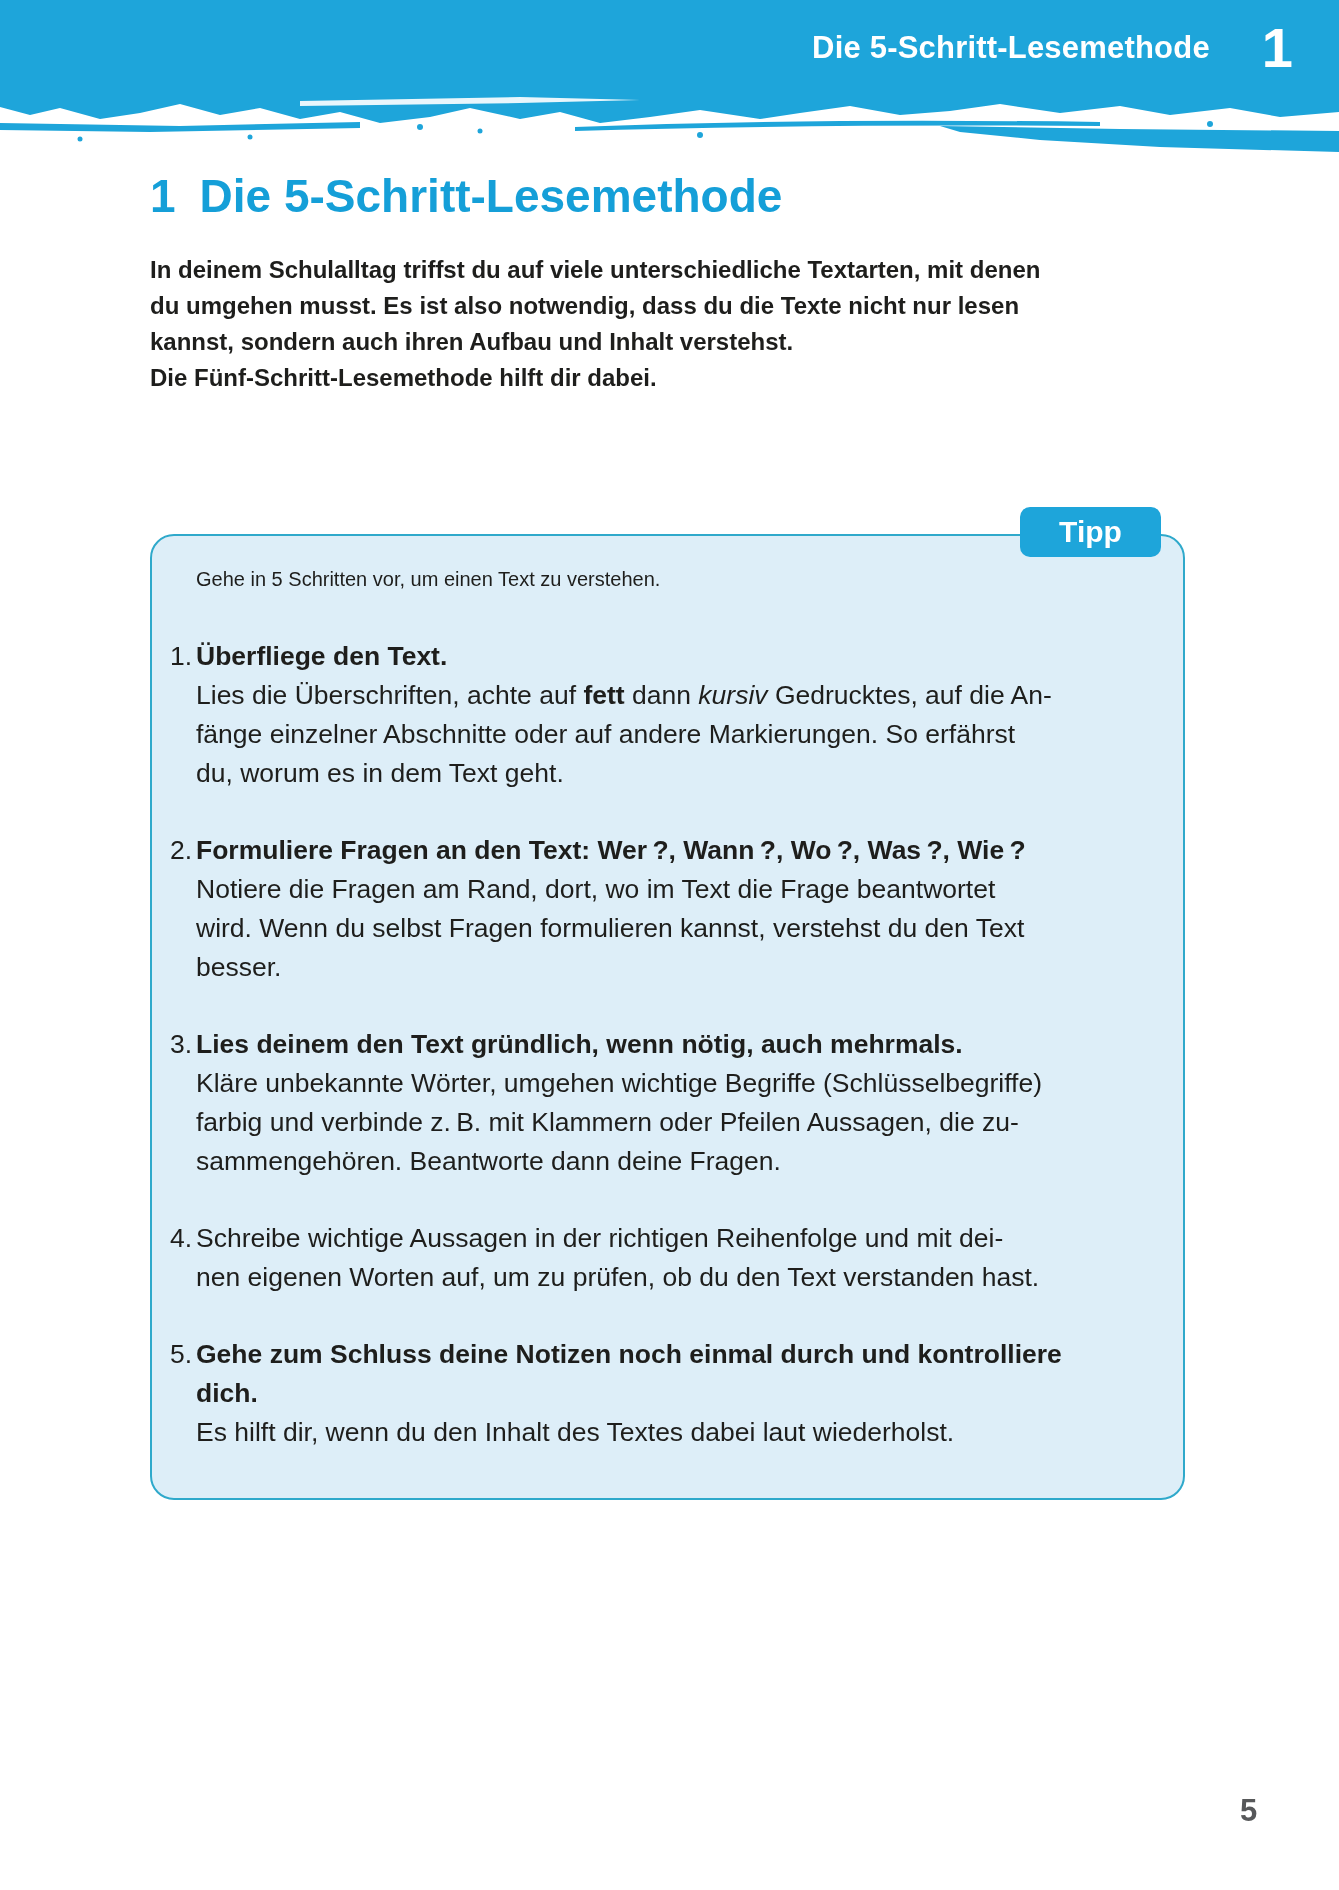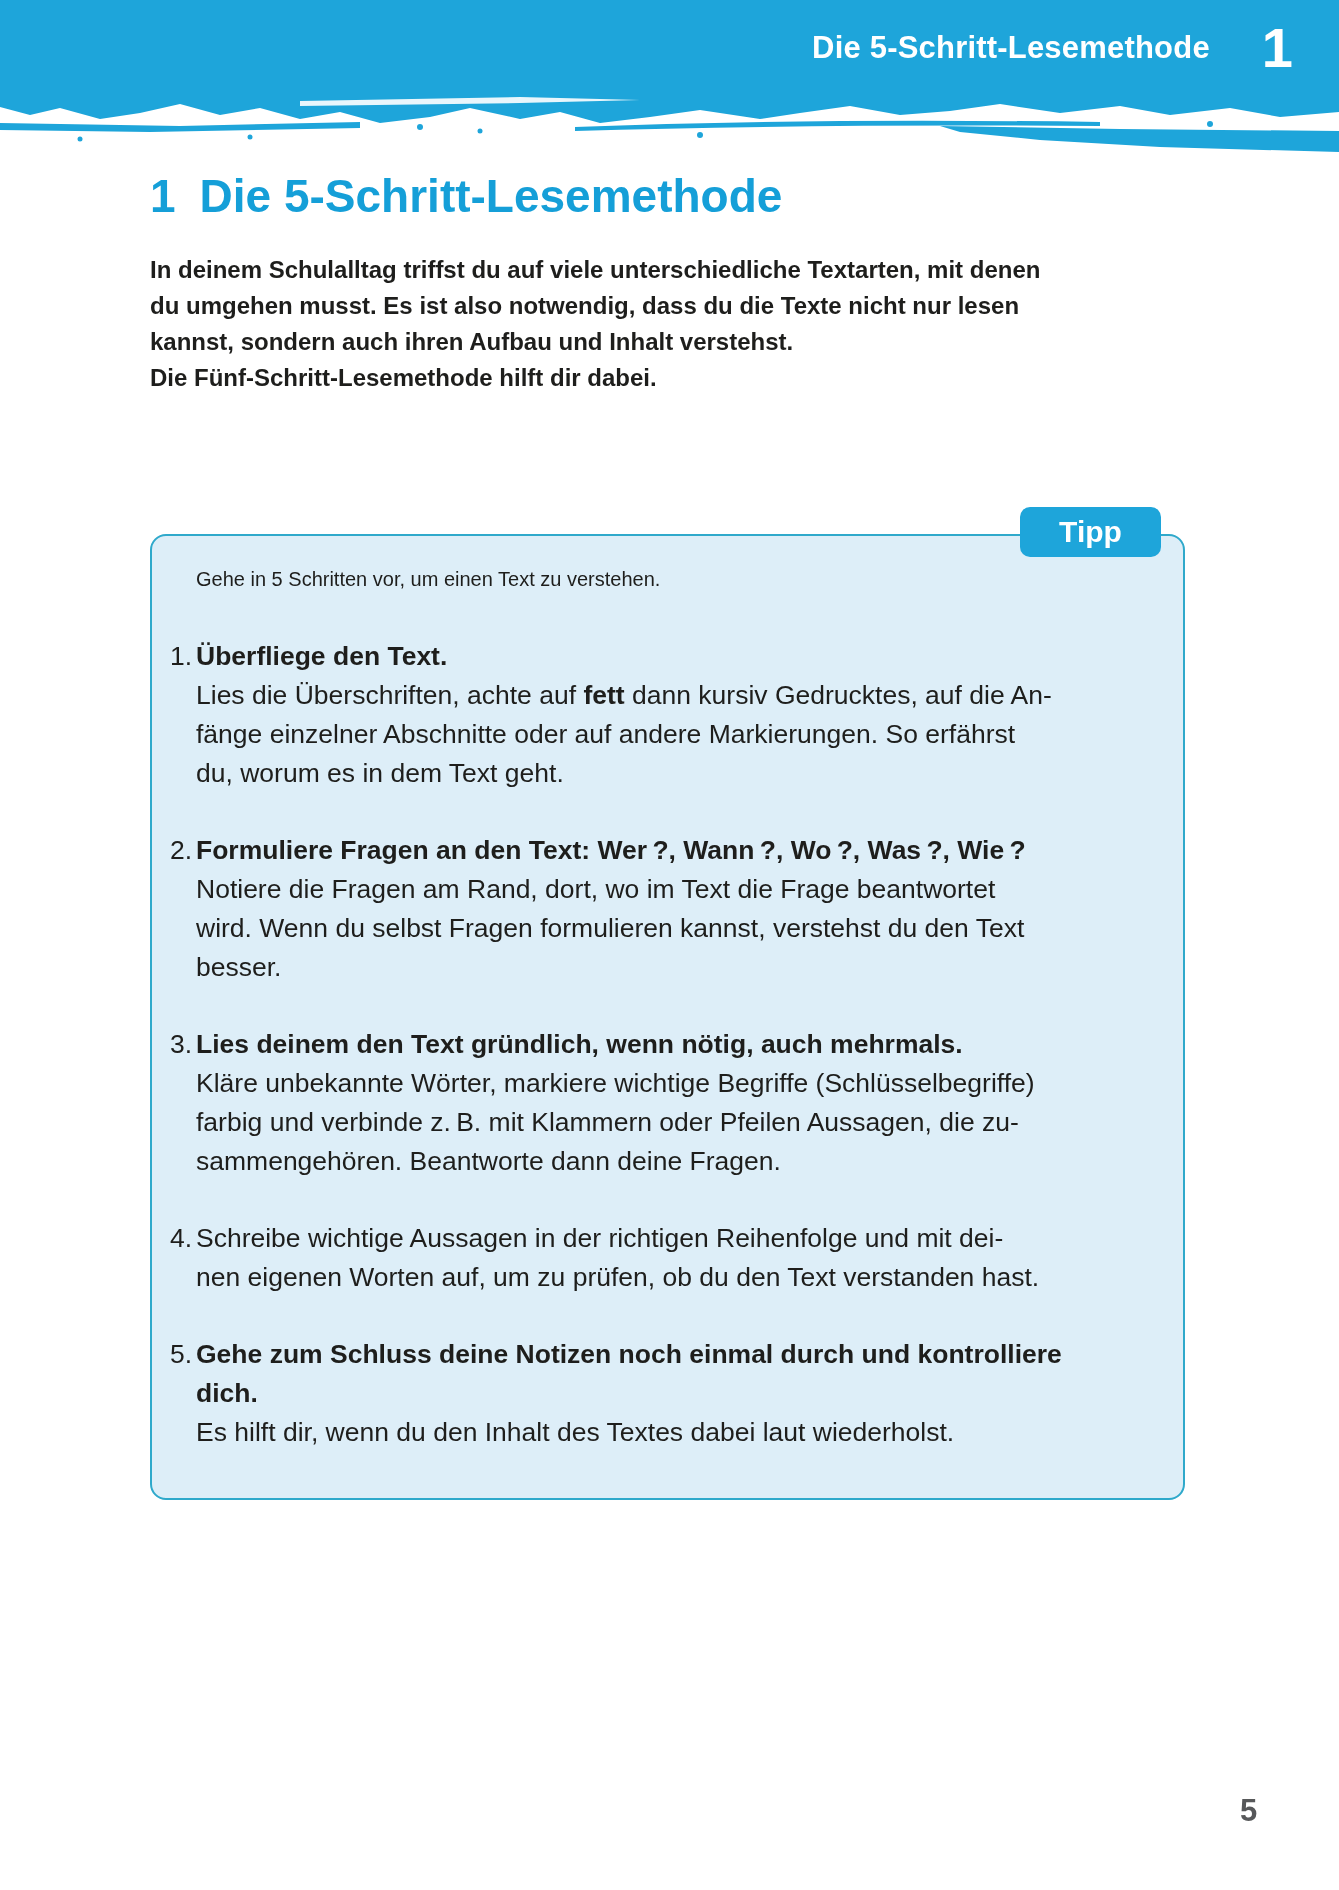--- a/index.html
+++ b/index.html
@@ -25,38 +25,38 @@
   .page-title{
     margin:16px 0 0 0;font-size:46px;line-height:52px;font-weight:bold;color:#159fd8;
   }
   .page-title .tnum{margin-right:24px;}
   .intro{
     margin:30px 0 0 0;font-size:24px;line-height:36px;white-space:pre-line;font-weight:bold;
   }
   
   .tipbox{
     position:relative;margin-top:138px;background:#ddeef8;
-    border:2px solid #2fa9cb;border-radius:16px;
+    border:2px solid #2fa9cb;border-radius:24px;
     padding:24px 40px 46px 18px;box-sizing:border-box;width:1035px;
   }
   .tip-badge{
     position:absolute;top:-29px;right:22px;width:141px;height:50px;
     background:#1ea5da;border-radius:10px;display:flex;align-items:center;
     justify-content:center;color:#ffffff;font-weight:bold;font-size:30px;
   }
   .tip-intro{
     margin:0 0 0 26px;font-size:20px;line-height:39px;white-space:pre-line;
   }
   .tip-item{display:flex;margin-top:38px;font-size:26.5px;line-height:39px;}
   .tip-item .num{flex:0 0 26px;width:26px;}
   .tip-item .item-content{flex:1;}
   .item-heading{font-weight:bold;white-space:pre-line;}
   .item-body{white-space:pre-line;}
   .b{font-weight:bold;}
-  .i{}
+  .i{font-style:italic;}
   
   .pagenum{
     position:absolute;left:1240px;top:1793px;font-size:31px;font-weight:bold;color:#57585a;
   }
 </style>
 </head>
 <body>
 
 <header>
   <div class="band">
@@ -110,21 +110,21 @@
         <div class="item-body">Notiere die Fragen am Rand, dort, wo im Text die Frage beantwortet
 wird. Wenn du selbst Fragen formulieren kannst, verstehst du den Text
 besser.</div>
       </div>
     </div>
 
     <div class="tip-item">
       <span class="num">3.</span>
       <div class="item-content">
         <div class="item-heading">Lies deinem den Text gründlich, wenn nötig, auch mehrmals.</div>
-        <div class="item-body">Kläre unbekannte Wörter, markiere wichtige Begriffe (Schlüsselbegriffe)
+        <div class="item-body">Kläre unbekannte Wörter, umgehen wichtige Begriffe (Schlüsselbegriffe)
 farbig und verbinde z. B. mit Klammern oder Pfeilen Aussagen, die zu-
 sammengehören. Beantworte dann deine Fragen.</div>
       </div>
     </div>
 
     <div class="tip-item">
       <span class="num">4.</span>
       <div class="item-content">
         <div class="item-body">Schreibe wichtige Aussagen in der richtigen Reihenfolge und mit dei-
 nen eigenen Worten auf, um zu prüfen, ob du den Text verstanden hast.</div>

